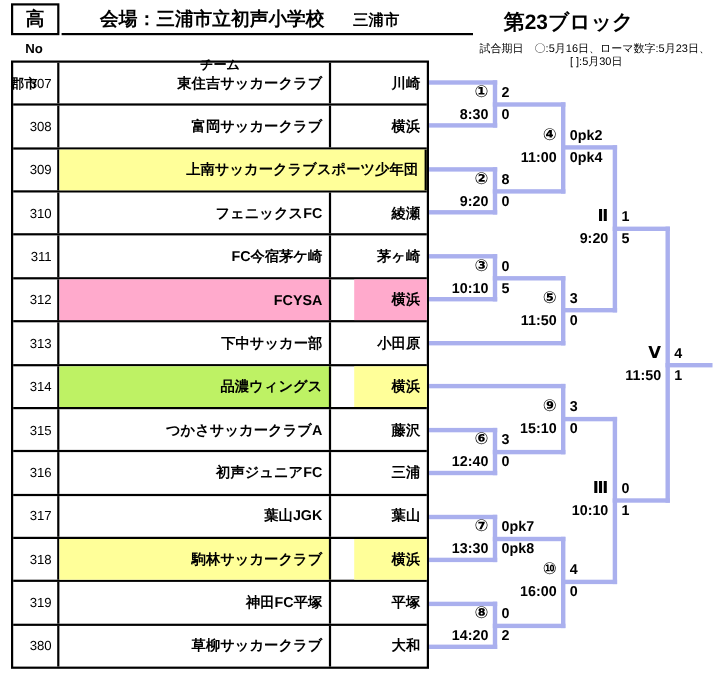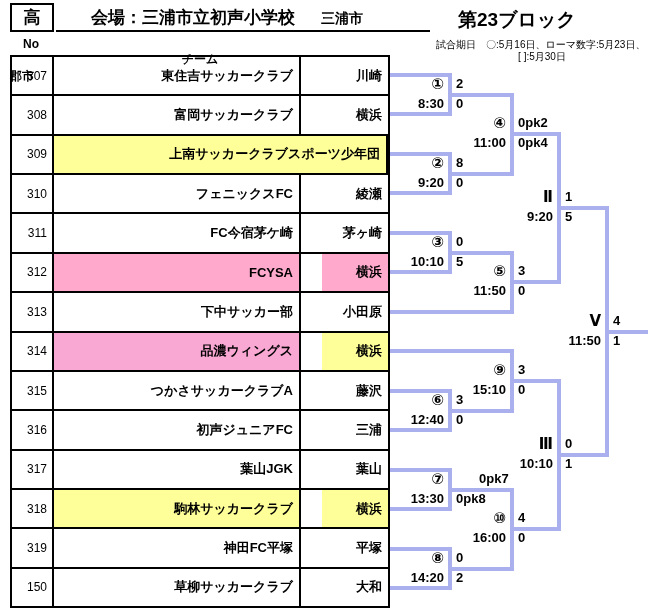--- a/index.html
+++ b/index.html
@@ -94,21 +94,21 @@
         <div class="cell c-team" style="background: rgb(255, 170, 204);">FCYSA</div>
         <div class="cell c-city" style="background: rgb(255, 170, 204);">横浜</div>
       </div>
       <div class="t-row">
         <div class="cell c-no">313</div>
         <div class="cell c-team">下中サッカー部</div>
         <div class="cell c-city">小田原</div>
       </div>
       <div class="t-row">
         <div class="cell c-no">314</div>
-        <div class="cell c-team" style="background: #f9a8d4; padding-left: 29px;">品濃ウィングス</div>
+        <div class="cell c-team" style="background: #bef264; padding-left: 29px;">品濃ウィングス</div>
         <div class="cell c-city" style="background: rgb(255, 255, 153);">横浜</div>
       </div>
       <div class="t-row">
         <div class="cell c-no">315</div>
         <div class="cell c-team">つかさサッカークラブA</div>
         <div class="cell c-city">藤沢</div>
       </div>
       <div class="t-row">
         <div class="cell c-no">316</div>
         <div class="cell c-team">初声ジュニアFC</div>
@@ -123,21 +123,21 @@
         <div class="cell c-no">318</div>
         <div class="cell c-team" style="background: rgb(255, 255, 153);">駒林サッカークラブ</div>
         <div class="cell c-city" style="background: rgb(255, 255, 153);">横浜</div>
       </div>
       <div class="t-row">
         <div class="cell c-no">319</div>
         <div class="cell c-team">神田FC平塚</div>
         <div class="cell c-city">平塚</div>
       </div>
       <div class="t-row">
-        <div class="cell c-no">150</div>
+        <div class="cell c-no">380</div>
         <div class="cell c-team">草柳サッカークラブ</div>
         <div class="cell c-city">大和</div>
       </div>
     </div>
 
   <div class="bracket">
       <div class="bline" style="left: 390px; top: 72.75px; width: 62px; height: 4px; background: rgb(170, 176, 238);"></div>
       <div class="bline" style="left: 390px; top: 112.25px; width: 62px; height: 4px; background: rgb(170, 176, 238);"></div>
       <div class="bline" style="left: 448px; top: 72.75px; width: 4px; height: 43.5px; background: rgb(170, 176, 238);"></div>
       <div class="blab b-num" style="left: 364px; top: 75.5px; width: 80px;">①</div>
@@ -163,21 +163,21 @@
       <div class="bline" style="left: 448px; top: 388.75px; width: 4px; height: 43.5px; background: rgb(170, 176, 238);"></div>
       <div class="blab b-num" style="left: 364px; top: 391.5px; width: 80px;">⑥</div>
       <div class="blab b-time" style="left: 364px; top: 411.5px; width: 80px;">12:40</div>
       <div class="blab b-score" style="left: 456px; top: 391.5px; width: 56px;">3</div>
       <div class="blab b-score" style="left: 456px; top: 411.5px; width: 56px;">0</div>
       <div class="bline" style="left: 390px; top: 467.75px; width: 62px; height: 4px; background: rgb(170, 176, 238);"></div>
       <div class="bline" style="left: 390px; top: 507.25px; width: 62px; height: 4px; background: rgb(170, 176, 238);"></div>
       <div class="bline" style="left: 448px; top: 467.75px; width: 4px; height: 43.5px; background: rgb(170, 176, 238);"></div>
       <div class="blab b-num" style="left: 364px; top: 470.5px; width: 80px;">⑦</div>
       <div class="blab b-time" style="left: 364px; top: 490.5px; width: 80px;">13:30</div>
-      <div class="blab b-score" style="left: 456px; top: 470.5px; width: 56px; margin-left: 23px;">0pk7</div>
+      <div class="blab b-score" style="left: 456px; top: 470.5px; width: 56px;">0pk7</div>
       <div class="blab b-score" style="left: 456px; top: 490.5px; width: 56px;">0pk8</div>
       <div class="bline" style="left: 390px; top: 546.75px; width: 62px; height: 4px; background: rgb(170, 176, 238);"></div>
       <div class="bline" style="left: 390px; top: 586.25px; width: 62px; height: 4px; background: rgb(170, 176, 238);"></div>
       <div class="bline" style="left: 448px; top: 546.75px; width: 4px; height: 43.5px; background: rgb(170, 176, 238);"></div>
       <div class="blab b-num" style="left: 364px; top: 549.5px; width: 80px;">⑧</div>
       <div class="blab b-time" style="left: 364px; top: 569.5px; width: 80px;">14:20</div>
       <div class="blab b-score" style="left: 456px; top: 549.5px; width: 56px;">0</div>
       <div class="blab b-score" style="left: 456px; top: 569.5px; width: 56px;">2</div>
       <div class="bline" style="left: 448px; top: 92.5px; width: 66px; height: 4px; background: rgb(170, 176, 238);"></div>
       <div class="bline" style="left: 448px; top: 171.5px; width: 66px; height: 4px; background: rgb(170, 176, 238);"></div>

